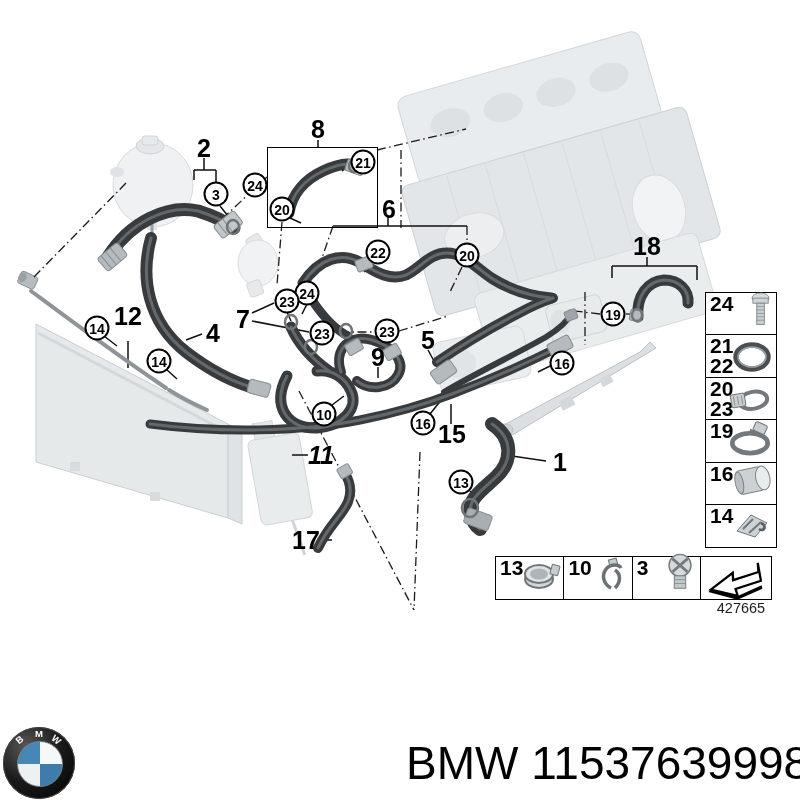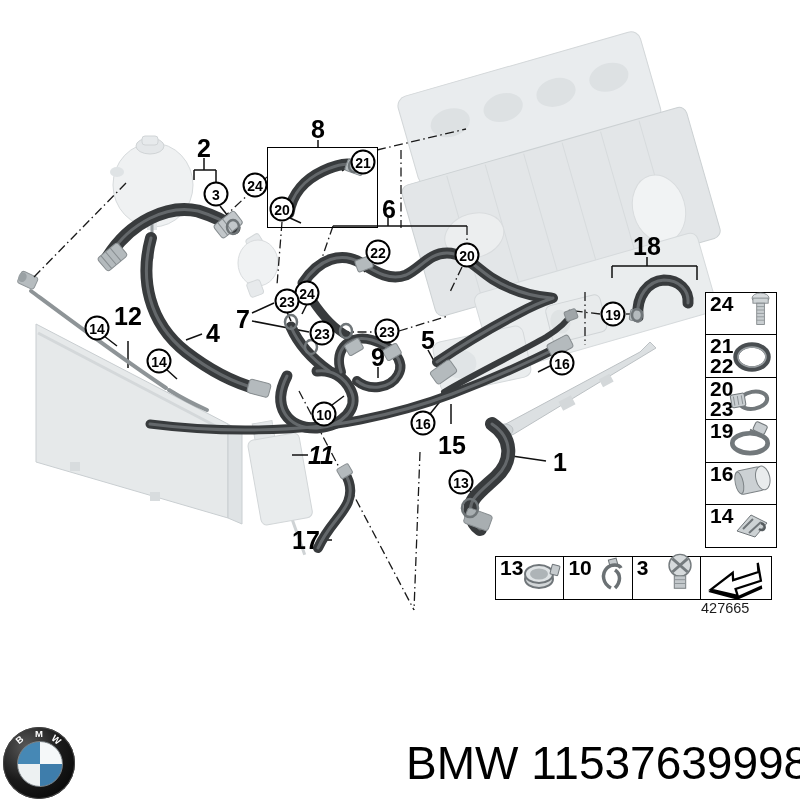--- a/index.html
+++ b/index.html
@@ -13,21 +13,21 @@
   .lcell{position:relative;width:72px;height:44px;border:1.6px solid #000;background:#fff;box-sizing:border-box;margin-top:-1.6px;}
   .lcell:first-child{margin-top:0;}
   .legend-row{position:absolute;left:495px;top:556px;height:44px;display:flex;z-index:8;}
   .legend-row .lcell{margin-top:0;margin-left:-1.6px;}
   .legend-row .lcell:first-child{margin-left:0;}
   .lcell.w70{width:70px;}
   .lnum{position:absolute;left:4px;top:0px;font-weight:700;font-size:21px;line-height:21px;color:#000;}
   .lnum.second{top:20px;}
   .licon{position:absolute;right:1px;bottom:1px;}
   .licon.center{right:4px;top:3px;bottom:auto;}
-  .diagram-number{position:absolute;left:701px;top:600px;width:80px;font-size:14.5px;color:#1c1c1c;z-index:8;}
+  .diagram-number{position:absolute;left:701px;top:600px;width:80px;text-align:center;font-size:14.5px;color:#1c1c1c;z-index:8;}
   .footer{position:absolute;left:0;top:720px;width:800px;height:80px;}
   .roundel{position:absolute;left:3px;top:7px;width:72px;height:72px;border-radius:50%;background:radial-gradient(circle at 32% 28%,#585858 0%,#1a1a1a 48%,#000 100%);box-shadow:inset 0 0 0 1px #444;}
   .roundel-inner{position:absolute;left:14px;top:14px;width:44px;height:44px;border-radius:50%;border:1px solid #7d8488;background:conic-gradient(#f5f8f9 0 90deg,#3e7dab 0 180deg,#edf1f2 0 270deg,#4688b5 0);}
   .rl{position:absolute;color:#fff;font-size:9.5px;font-weight:700;line-height:9px;}
   .rl.b{left:13px;top:8px;transform:rotate(-40deg);}
   .rl.m{left:32px;top:2px;}
   .rl.w{left:49px;top:8px;transform:rotate(40deg);}
   .part-text{position:absolute;left:406px;top:16px;font-size:46px;color:#000;letter-spacing:0px;white-space:nowrap;}
 </style>
 </head>
@@ -238,21 +238,21 @@
 
   <div class="plain" style="left:318px;top:129px;">8</div>
   <div class="plain" style="left:204px;top:148px;">2</div>
   <div class="plain" style="left:389px;top:209px;">6</div>
   <div class="plain" style="left:647px;top:246px;text-align:right;">18</div>
   <div class="plain" style="left:243px;top:319px;">7</div>
   <div class="plain" style="left:128px;top:316px;">12</div>
   <div class="plain" style="left:213px;top:333px;">4</div>
   <div class="plain" style="left:428px;top:340px;">5</div>
   <div class="plain" style="left:378px;top:357px;">9</div>
-  <div class="plain" style="left:452px;top:434px;margin-top:11px;">15</div>
+  <div class="plain" style="left:452px;top:434px;">15</div>
   <div class="plain" style="left:321px;top:455px;font-style:italic;">11</div>
   <div class="plain" style="left:560px;top:462px;">1</div>
   <div class="plain" style="left:306px;top:540px;text-align:center;">17</div>
 
   <div class="bubble" style="left:363px;top:162px;">21</div>
   <div class="bubble" style="left:255px;top:185px;">24</div>
   <div class="bubble" style="left:216px;top:194px;">3</div>
   <div class="bubble" style="left:282px;top:209px;">20</div>
   <div class="bubble" style="left:378px;top:252px;">22</div>
   <div class="bubble" style="left:467px;top:255px;">20</div>

